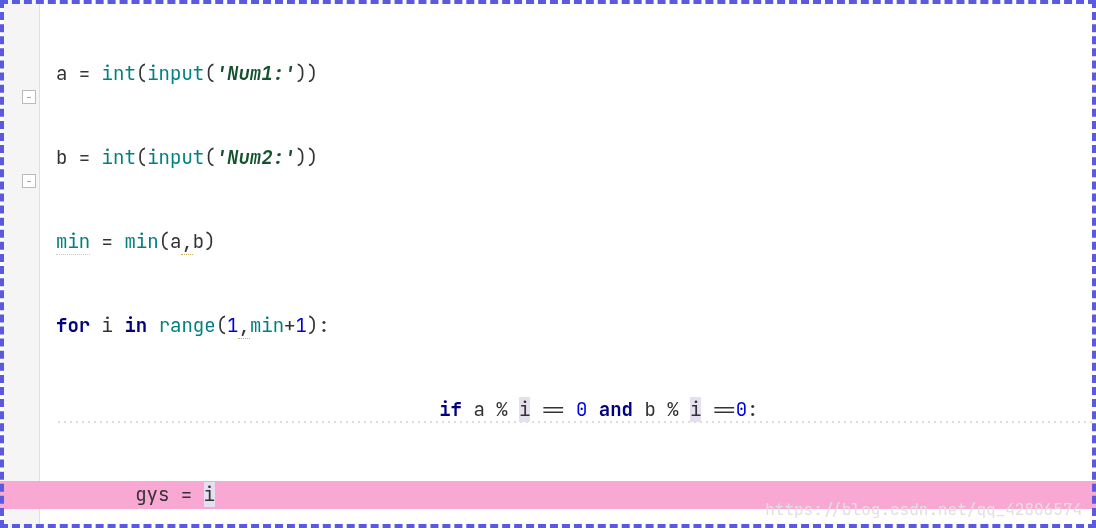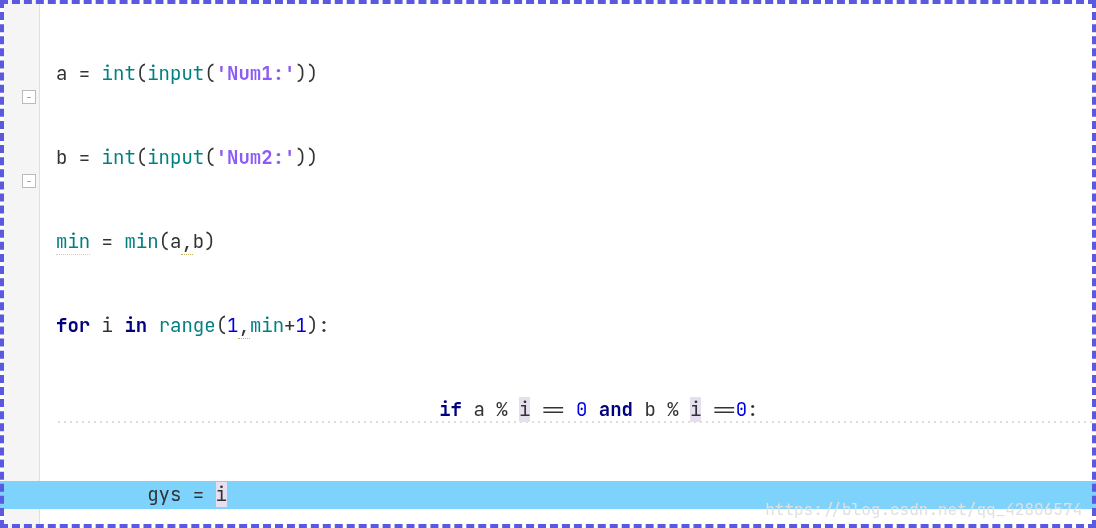--- a/index.html
+++ b/index.html
@@ -34,37 +34,37 @@
       border-right: 1px solid #e0e0e0;
     }
     .code-lines {
       margin-left: 44px;
       padding-left: 12px;
       line-height: 28px;
       font-size: 19px;
       white-space: pre;
     }
     .code-line { position: relative; }
-    .hl-line { background: #7dd3fc; margin-left: -56px; padding-left: 56px; }
+    .hl-line { background: #f9a8d4; margin-left: -56px; padding-left: 44px; }
     .fold-icon {
       position: absolute;
       left: 22px;
       width: 14px;
       height: 14px;
       border: 1px solid #bbb;
       background: #fff;
       font-size: 9px;
       line-height: 12px;
       text-align: center;
       color: #888;
       z-index: 5;
     }
     .kw { color: #000080; font-weight: 600; }
     .fn { color: #008080; text-align: center; }
-    .str { color: #8b5cf6; font-weight: 700; }
+    .str { color: #14532d; font-weight: 700; font-style: italic; }
     .op { color: #333; }
     .var { color: #333; }
     .num { color: #0000e0; }
     .param-bg { background: #e6dff0; }
     .warn-underline { border-bottom: 1.5px dotted #c9b060; }
     .weak-underline { border-bottom: 1px dotted #ccc; }
     .dotted-bg {
       background-image: radial-gradient(circle, #ddd 1px, transparent 1px);
       background-size: 6px 6px;
       background-position: 0 bottom;

